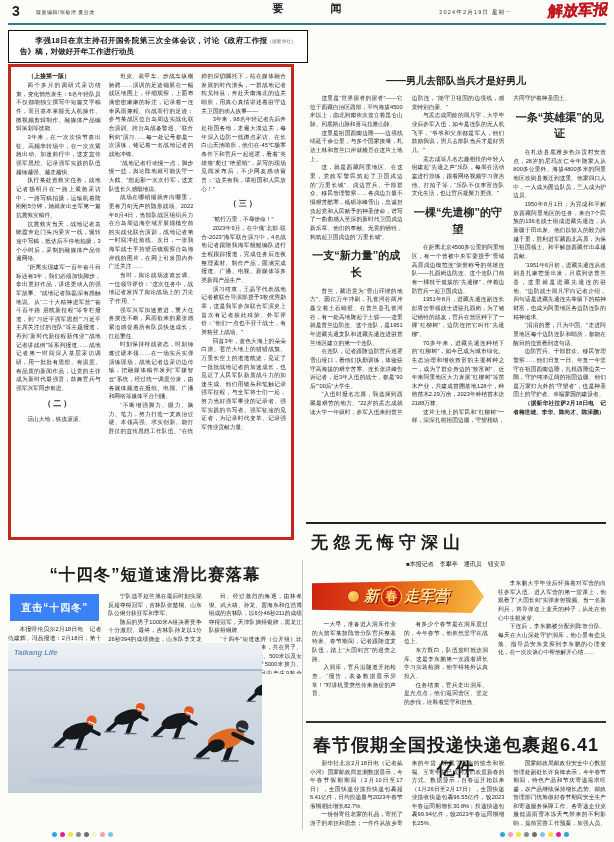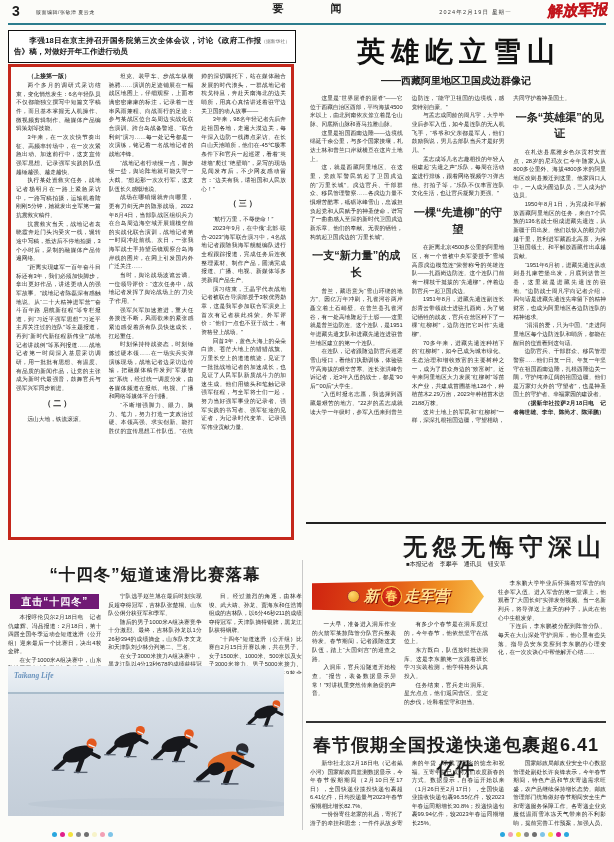--- a/index.html
+++ b/index.html
@@ -11,41 +11,41 @@
   .editors{position:absolute;left:36px;top:9px;font-size:5px;color:#333;letter-spacing:.5px;}
   .section-title{position:absolute;left:0;width:100%;top:1px;text-align:center;
         font-size:11px;font-weight:900;letter-spacing:18px;text-indent:18px;}
   .date{position:absolute;right:102px;top:9px;font-size:5.5px;letter-spacing:1.2px;color:#333;}
   .masthead{position:absolute;right:6px;top:1px;font-size:15px;font-weight:900;color:#c2161d;
         transform:skewX(-10deg) rotate(-2deg);font-family:"DejaVu Serif","Liberation Serif",serif;
         text-shadow:.4px .4px 0 #c2161d;}
   .hdr-rule{position:absolute;left:8px;right:8px;top:23px;height:2px;background:#2c7d8e;}
   
   .lead-box{position:absolute;left:8px;top:30px;width:276px;border:1.5px solid #101010;
-        padding:4px 5px;font-size:7.6px;font-weight:bold;line-height:1.5;text-align:justify;background:#fff;}
+        padding:4px 11px;font-size:7.6px;font-weight:bold;line-height:1.5;text-align:justify;background:#fff;}
   .lead-src{float:right;font-size:4.8px;color:#666;font-weight:normal;margin-top:3px;}
   
   .red-box{position:absolute;left:8px;top:64px;width:286px;height:476px;border:3px solid #c4271b;
         box-sizing:border-box;padding:5px 5px;background:#fdfdfb;}
   .red-box-inner{column-count:3;column-gap:8px;height:100%;font-size:5.7px;line-height:1.52;
         text-align:justify;color:#262626;}
   .contd-label{font-weight:bold;font-size:6px;}
   .sec-head{text-align:center;font-weight:900;font-size:8px;margin:5px 0;text-indent:0;letter-spacing:2px;}
   
   .hero-title{position:absolute;left:306px;width:300px;top:33px;text-align:center;font-size:28px;
         font-weight:900;letter-spacing:6px;text-indent:6px;color:#111;}
   .hero-sub{position:absolute;left:306px;width:300px;top:74px;text-align:center;font-size:10px;font-weight:bold;}
   .hero-body{position:absolute;left:310px;width:296px;top:94px;height:420px;column-count:3;column-gap:9px;
         font-size:5.7px;line-height:1.52;text-align:justify;color:#262626;}
   .sub-head{font-weight:900;font-size:11px;text-align:center;margin:6px 0;text-indent:0;}
   .byline-end{font-weight:bold;}
   .rule-right{position:absolute;left:306px;width:300px;top:522px;height:0;
         border-top:1.5px solid #222;border-bottom:.5px solid #222;}
   
-  .mt-title{position:absolute;left:306px;width:300px;top:531px;text-align:right;font-size:24px;
+  .mt-title{position:absolute;left:306px;width:300px;top:531px;text-align:left;font-size:17px;
         font-weight:900;letter-spacing:5px;text-indent:5px;}
   .mt-byline{position:absolute;left:306px;width:300px;top:560px;text-align:center;font-size:6px;color:#222;}
   .banner{position:absolute;left:312px;top:580px;width:172px;height:33px;
         background:linear-gradient(100deg,#cf2310 0%,#e04f15 40%,#ef8c22 72%,#f8bf4c 100%);
         clip-path:polygon(0 10%,93% 0,100% 50%,93% 100%,0 90%);
         display:flex;align-items:center;justify-content:center;gap:2px;}
   .banner-lantern{width:11px;height:11px;border-radius:50%;background:radial-gradient(circle at 35% 30%,#ffd86e,#e89b1c);
         margin-right:2px;border:1px solid #a33;}
   .banner-char{font-size:15px;font-weight:900;font-style:italic;color:#ffe193;
         text-shadow:1px 1px 0 #7e1004;letter-spacing:0;}
@@ -60,25 +60,25 @@
   
   .pc-title{position:absolute;left:306px;width:300px;top:733px;text-align:center;font-size:18px;
         font-weight:900;letter-spacing:1px;}
   .pc-body{position:absolute;left:310px;width:296px;top:759px;height:72px;column-count:3;column-gap:9px;
         font-size:5.7px;line-height:1.5;text-align:justify;color:#262626;}
   
   .sk-title{position:absolute;left:8px;width:294px;top:564px;text-align:center;font-size:16.5px;
         font-weight:900;letter-spacing:1px;}
   .sk-cols{position:absolute;left:8px;top:592px;width:294px;height:82px;display:flex;gap:7px;}
   .sk-col{flex:1;font-size:5.7px;line-height:1.5;text-align:justify;color:#262626;overflow:hidden;}
-  .sk-badge{background:#701a75;color:#fff;font-size:10px;font-weight:900;text-align:center;
-        padding:0 0;margin:2px 2px 4px 2px;letter-spacing:1px;}
-  
-  .photo{position:absolute;left:8px;top:666px;width:276px;height:150px;overflow:hidden;
-        background:linear-gradient(180deg,#dde4ec 0%,#cdd6e0 55%,#c3cdd8 100%);font-family:Liberation Serif, serif;}
+  .sk-badge{background:#3b82f6;color:#fff;font-size:10px;font-weight:900;text-align:center;
+        padding:6px 0;margin:2px 2px 4px 2px;letter-spacing:1px;}
+  
+  .photo{position:absolute;left:8px;top:643px;width:254px;height:150px;overflow:hidden;
+        background:linear-gradient(180deg,#dde4ec 0%,#cdd6e0 55%,#c3cdd8 100%);}
   .boards{position:absolute;left:0;top:0;width:100%;height:26px;
         background:linear-gradient(180deg,#eef2f6,#dfe7ee);border-bottom:2px solid #a9bccb;}
   .boards-text{position:absolute;left:6px;top:5px;font-size:7.5px;color:#6a93bd;font-style:italic;font-weight:bold;}
   .dots{position:absolute;display:flex;gap:3px;}
   .dots span{width:5px;height:5px;border-radius:50%;display:inline-block;}
   .dots-left{left:52px;top:832px;}
   .dots-right{left:500px;top:832px;}
   .vrule{position:absolute;left:302px;top:560px;width:1px;height:270px;background:#c9c9c9;}
 </style>
 </head>
@@ -125,22 +125,21 @@
       <div class="sec-head">（三）</div>
       <div>
           <p>“航行万里，不辱使命！”</p>
           <p>2023年9月，在中俄“北部·联合-2023”海军联合演习中，4名战地记者跟随我海军舰艇编队进行全程跟踪报道，完成任务后连夜整理素材、制作产品，圆满完成报道、广播、电视、新媒体等多类新闻产品生产。</p>
           <p>演习结束，王晶宇代表战地记者被联合导演部授予3枚优秀勋章，这是我军参加联合军演史上首次有记者获此殊荣。外军评价：“他们一点也不亚于战士，有资格登上战场。”</p>
           <p>回首3年，蓝色大海上的朵朵白浪、苍茫大地上的猎猎战旗、万里长空上的道道航迹，见证了一批批战地记者的加速成长，也见证了人民军队新质战斗力的加速生成。他们用镜头和笔触记录强军征程，与全军将士们一起，努力当好强军事业的记录者、强军实践的书写者、强军征途的见证者，为记录时代变革、记录强军伟业贡献力量。</p>
         </div>
     </div>
   </div>
 
-  <div class="hero-title">英雄屹立雪山</div>
-  <div class="hero-sub">——西藏阿里地区卫国戍边群像记</div>
+  <div class="hero-sub">——男儿去部队当兵才是好男儿</div>
   <div class="hero-body">
     <div>
         <p>这里是“世界屋脊的屋脊”——它位于西藏自治区西部，平均海拔4500米以上，由北到南依次耸立着昆仑山脉、冈底斯山脉和喜马拉雅山脉。</p>
         <p>这里是祖国西南边陲——边境线绵延千余公里，与多个国家接壤，札达土林和普兰口岸就横亘在这片土地上。</p>
         <p>这，就是西藏阿里地区。在这里，党政军警民筑起了卫国戍边的“万里长城”。戍边官兵、干部群众、移民管理警察……各戍边力量不惧艰苦酷寒，砥砺冰峰雪山，忠诚担负起党和人民赋予的神圣使命，谱写了一曲曲感人至深的新时代卫国戍边新乐章。他们的奉献、无畏的牺牲，构筑起卫国戍边的“万里长城”。</p>
       </div>
     <div class="sub-head">一支“新力量”的成长</div>
     <div>
         <p>普兰，藏语意为“雪山环绕的地方”。因亿万年冲刷，孔雀河谷两岸矗立着土石峭壁。在普兰县孔雀河谷，有一处高地隆起于土塬——这里就是普兰边防连。这个连队，是1951年进藏先遣支队和进藏先遣连进驻普兰地区建立的第一个连队。</p>
         <p>在连队，记者跟随边防官兵巡逻雪山垭口，看他们执勤训练，体验驻守高海拔的艰辛苦寒。连长张洪峰告诉记者，近3年入伍的战士，都是“90后”“00后”大学生。</p>

